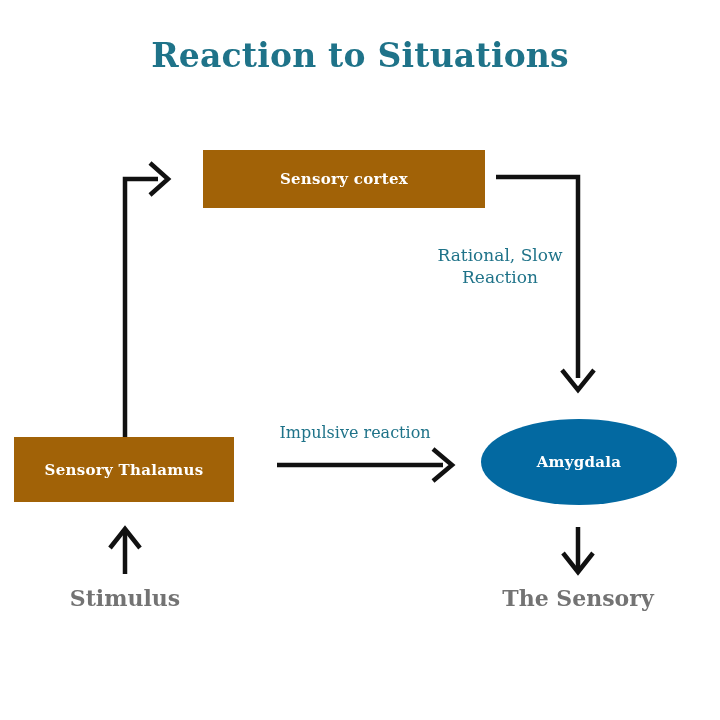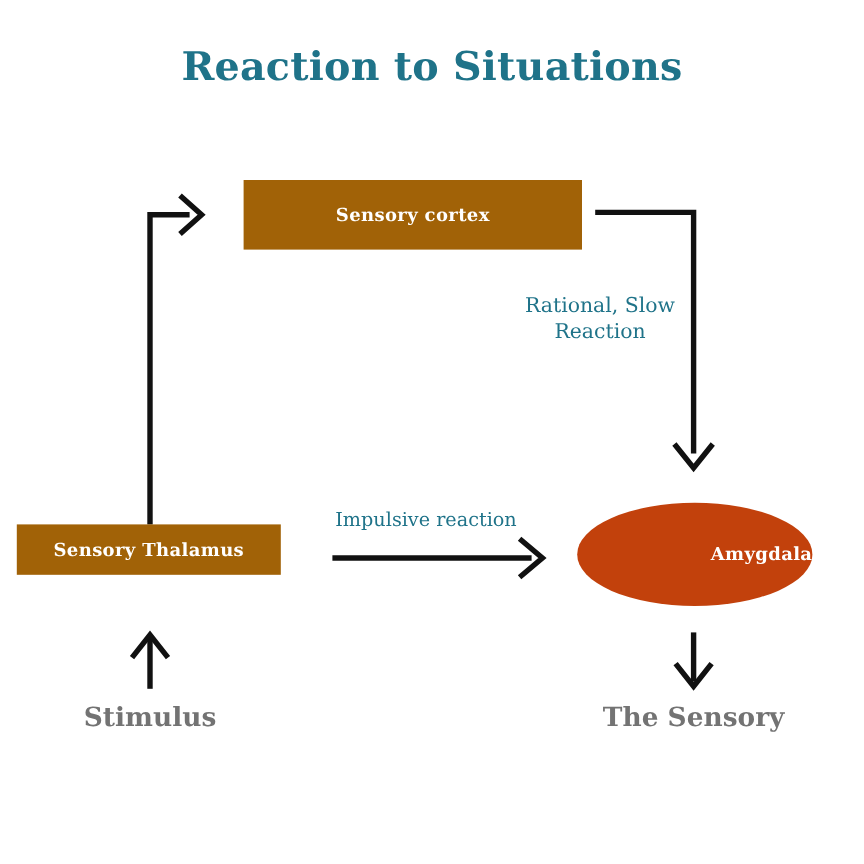--- a/index.html
+++ b/index.html
@@ -52,33 +52,33 @@
   #box-sensory-cortex {
     left: 203px;
     top: 150px;
     width: 282px;
     height: 58px;
   }
   #box-sensory-thalamus {
     left: 14px;
     top: 437px;
     width: 220px;
-    height: 42px;
+    height: 65px;
   }
   #ellipse-amygdala {
     position: absolute;
     left: 481px;
     top: 419px;
     width: 196px;
     height: 86px;
-    background: #c2410c;
+    background: #0369a1;
     border-radius: 50%;
     display: flex;
     align-items: center;
-    justify-content: flex-end;
+    justify-content: center;
   }
   #ellipse-amygdala > .node-label {
     font-family: "DejaVu Serif", serif;
     font-weight: bold;
     font-size: 15px;
     color: #ffffff;
     letter-spacing: 0.3px;
     white-space: nowrap;
   }
   .edge-label {

